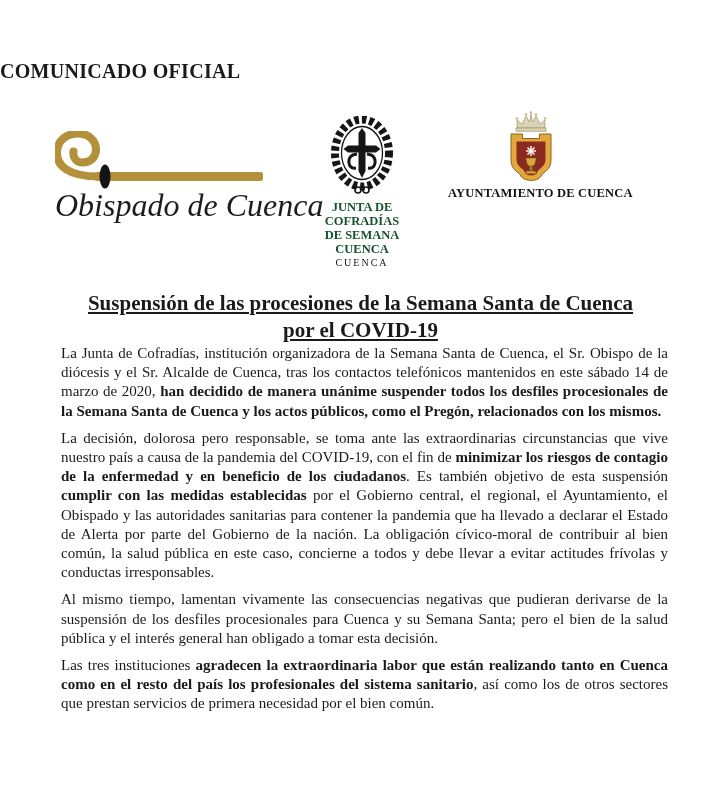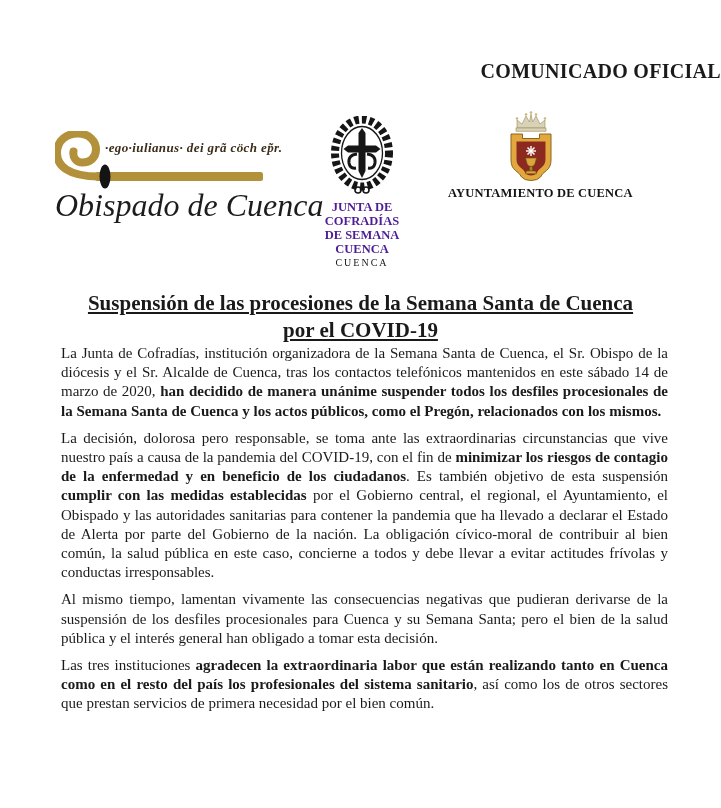--- a/index.html
+++ b/index.html
@@ -6,37 +6,37 @@
   .page{
     position:relative;
     width:721px;height:808px;
     background:#ffffff;
     font-family:"Liberation Serif","DejaVu Serif",serif;
     color:#1a1a1a;
     overflow:hidden;
   }
   .title{
     position:absolute;top:60px;left:0;right:0;
-    text-align:right;font-size:20px;font-weight:bold;letter-spacing:.3px;
+    text-align:left;font-size:20px;font-weight:bold;letter-spacing:.3px;
     margin:0;
   }
   
   .logo-obispado{position:absolute;left:55px;top:131px;width:215px;height:90px;}
   .crozier{position:absolute;left:0;top:0;}
   .obispado-script{
     position:absolute;left:50px;top:9px;width:162px;
     font-size:13px;font-style:italic;font-weight:bold;
     color:#3a2d1a;letter-spacing:.4px;white-space:nowrap;
   }
   .obispado-name{
     position:absolute;left:0;top:56px;width:215px;
     font-size:32px;color:#1c1c1c;white-space:nowrap;font-style:italic;
   }
   .logo-junta{position:absolute;left:297px;top:116px;width:130px;text-align:center;}
-  .junta-line{font-weight:bold;font-size:12.5px;line-height:14px;color:#4c1d95;}
+  .junta-line{font-weight:bold;font-size:12.5px;line-height:14px;color:#14532d;}
   .junta-cuenca{font-weight:normal;font-size:10px;letter-spacing:2px;color:#161616;margin-top:1px;}
   .logo-ayto{position:absolute;left:448px;top:108px;width:166px;text-align:center;}
   .ayto-name{font-weight:bold;font-size:12.5px;letter-spacing:.2px;color:#141414;white-space:nowrap;}
   
   .heading{
     position:absolute;top:278px;left:0;right:0;margin:12px;
     text-align:center;font-size:21px;line-height:27px;font-weight:bold;
   }
   .heading span{text-decoration:underline;}
   
@@ -52,21 +52,20 @@
 <div class="page">
 
   <h1 class="title">COMUNICADO OFICIAL</h1>
 
   <div class="logo-obispado">
     <svg class="crozier" width="215" height="58" viewBox="0 0 215 58">
       <rect x="40" y="41" width="168" height="9" rx="2.5" fill="var(--gold,#b3913a)"></rect>
       <path d="M44 45.5 C 12 45.5, 2 34, 2 22 C 2 9, 12 2.5, 23 2.5 C 34 2.5, 41 10, 41 18.5 C 41 27, 34.5 31.5, 27.5 31.5 C 21 31.5, 17.5 26, 18.5 20.5" fill="none" stroke="var(--gold,#b3913a)" stroke-width="8" stroke-linecap="round"></path>
       <ellipse cx="50" cy="45.5" rx="5.5" ry="12" fill="#141414"></ellipse>
     </svg>
-    <div class="obispado-script">·ego·iulianus· dei grã cöch ep̃r.</div>
     <div class="obispado-name">Obispado de Cuenca</div>
   </div>
 
   <div class="logo-junta">
     <svg width="76" height="80" viewBox="0 0 76 80">
       <ellipse cx="38" cy="37" rx="27" ry="33.5" fill="none" stroke="var(--emblem,#161616)" stroke-width="8" stroke-dasharray="4.5 3"></ellipse>
       <ellipse cx="38" cy="37" rx="20.5" ry="26.5" fill="none" stroke="var(--emblem,#161616)" stroke-width="1.3"></ellipse>
       <path d="M38 12 L41.5 17 L41.5 55 L38 62 L34.5 55 L34.5 17 Z" fill="var(--emblem,#161616)"></path>
       <path d="M19.5 33 L24 29.5 L52 29.5 L56.5 33 L52 36.5 L24 36.5 Z" fill="var(--emblem,#161616)"></path>
       <path d="M33 38 q-9 1 -8 9 q1 6 7 5" fill="none" stroke="var(--emblem,#161616)" stroke-width="3"></path>

